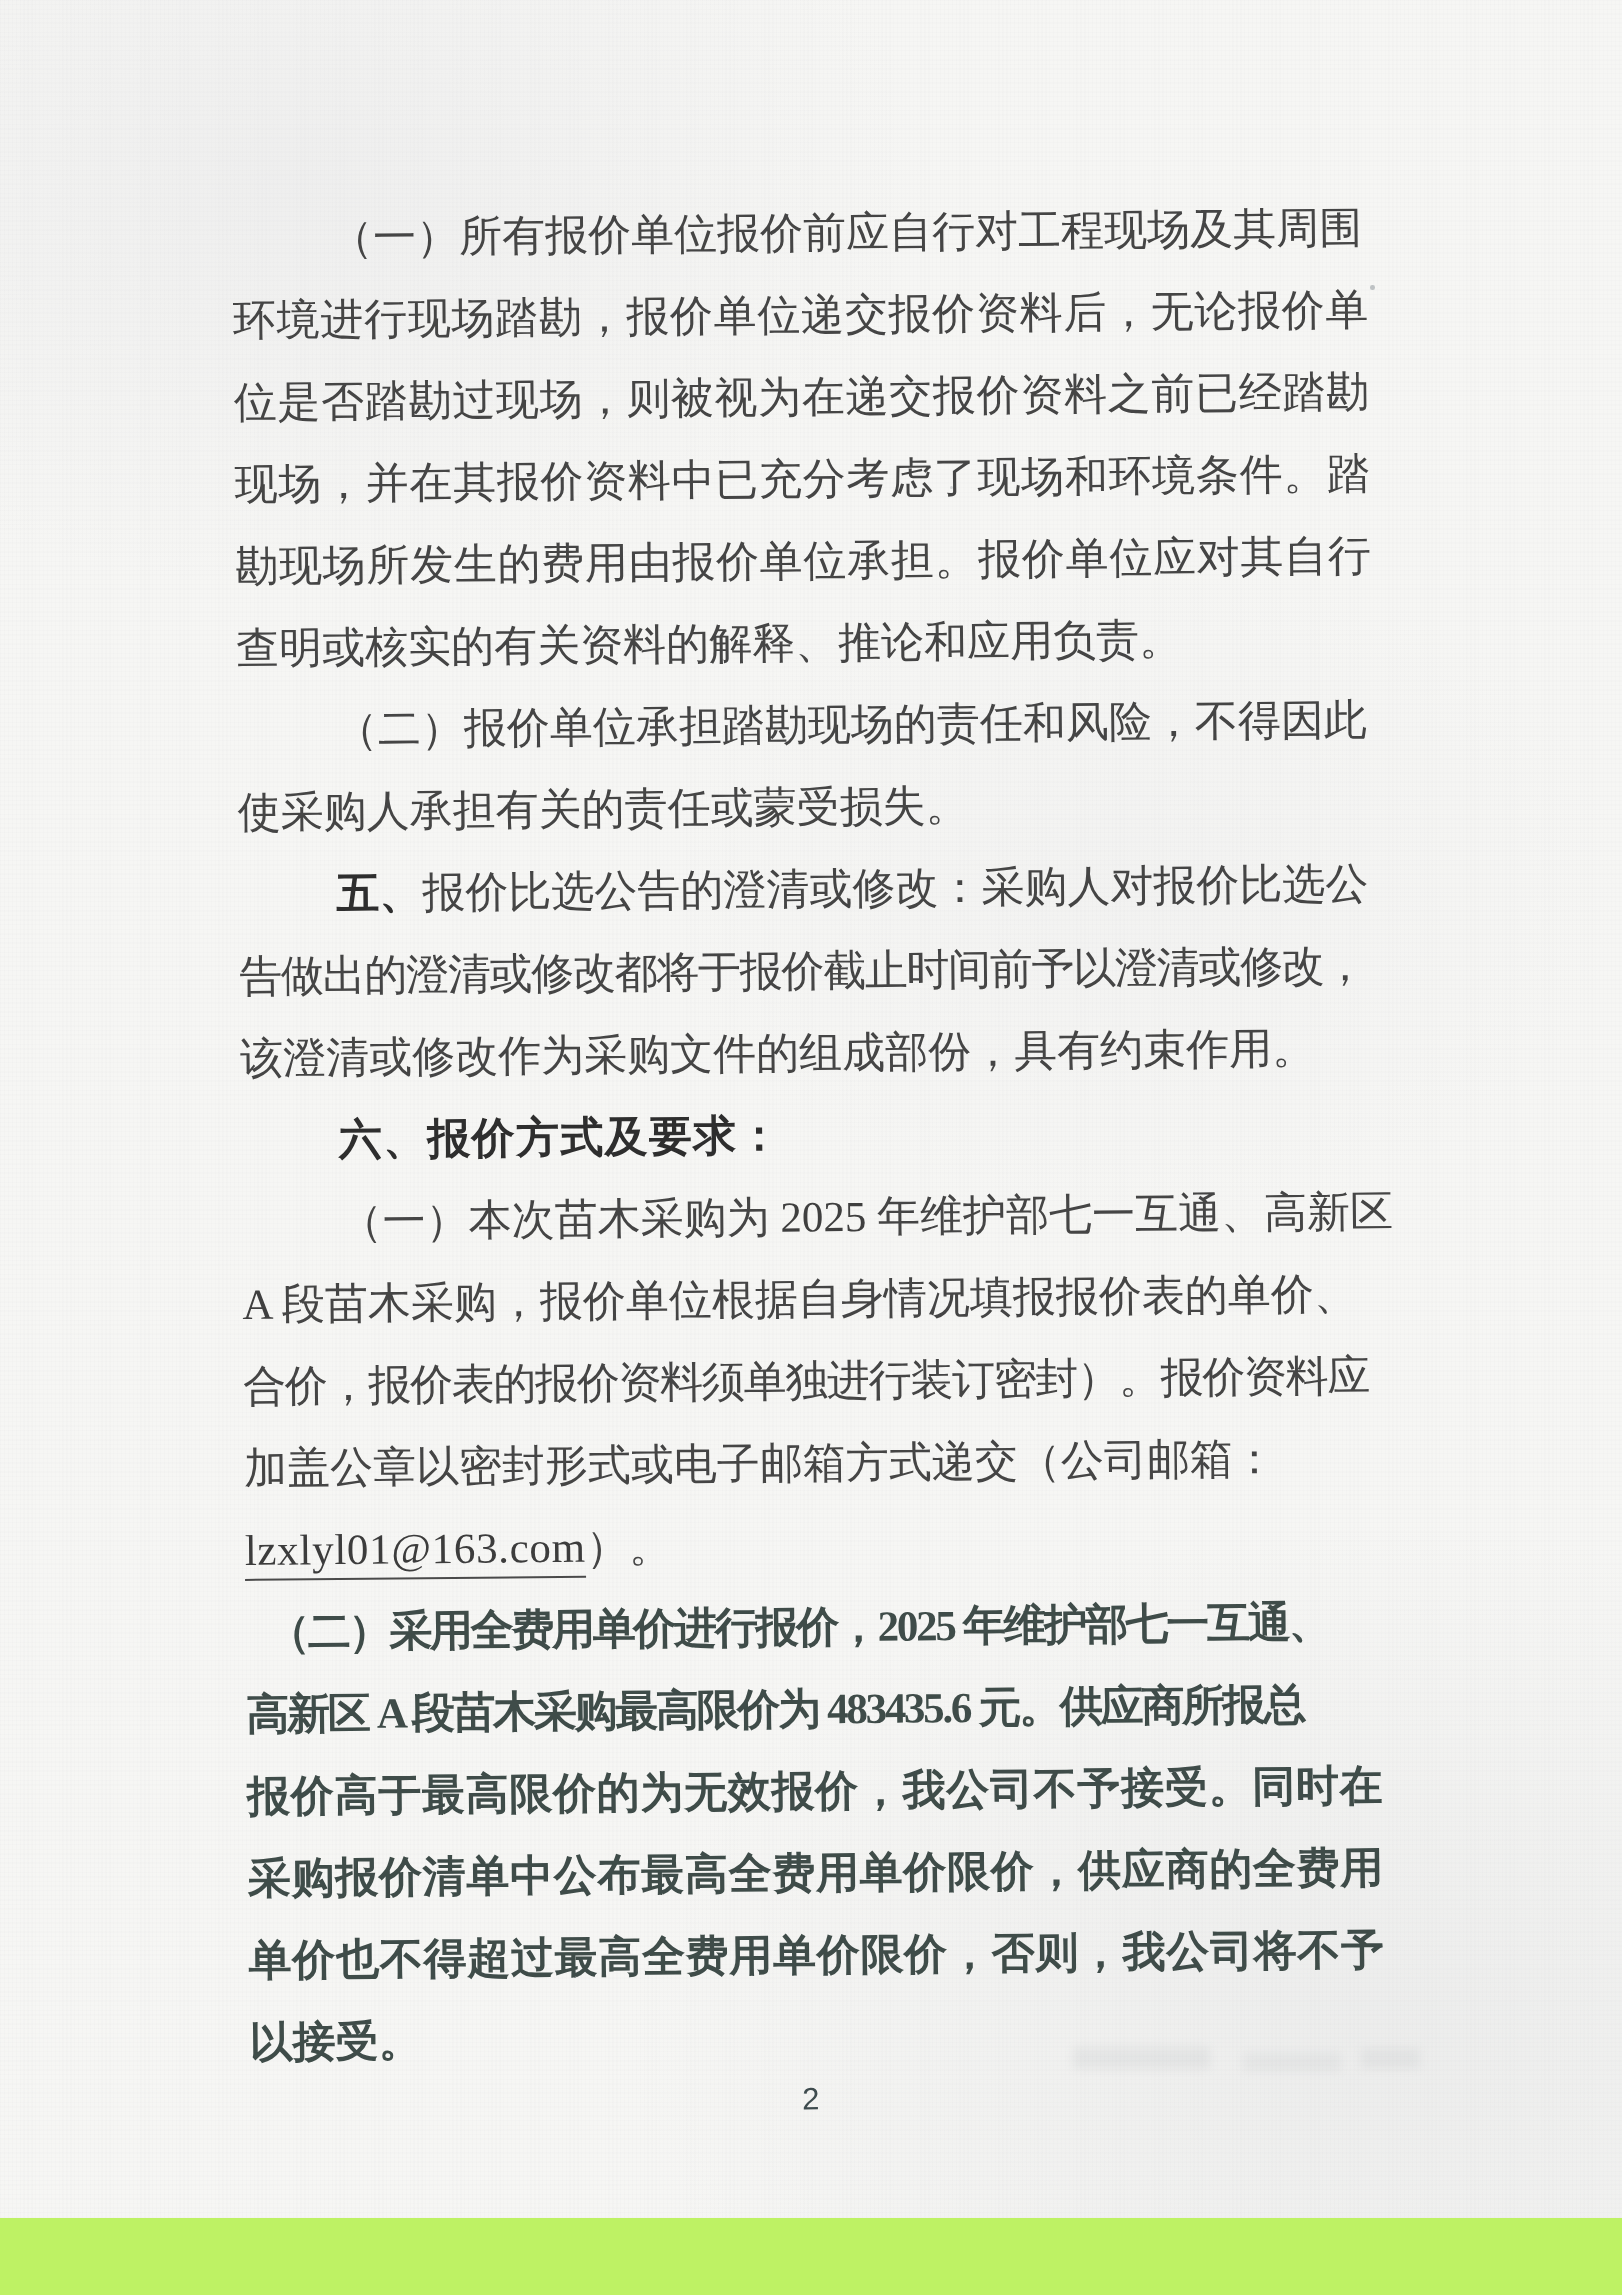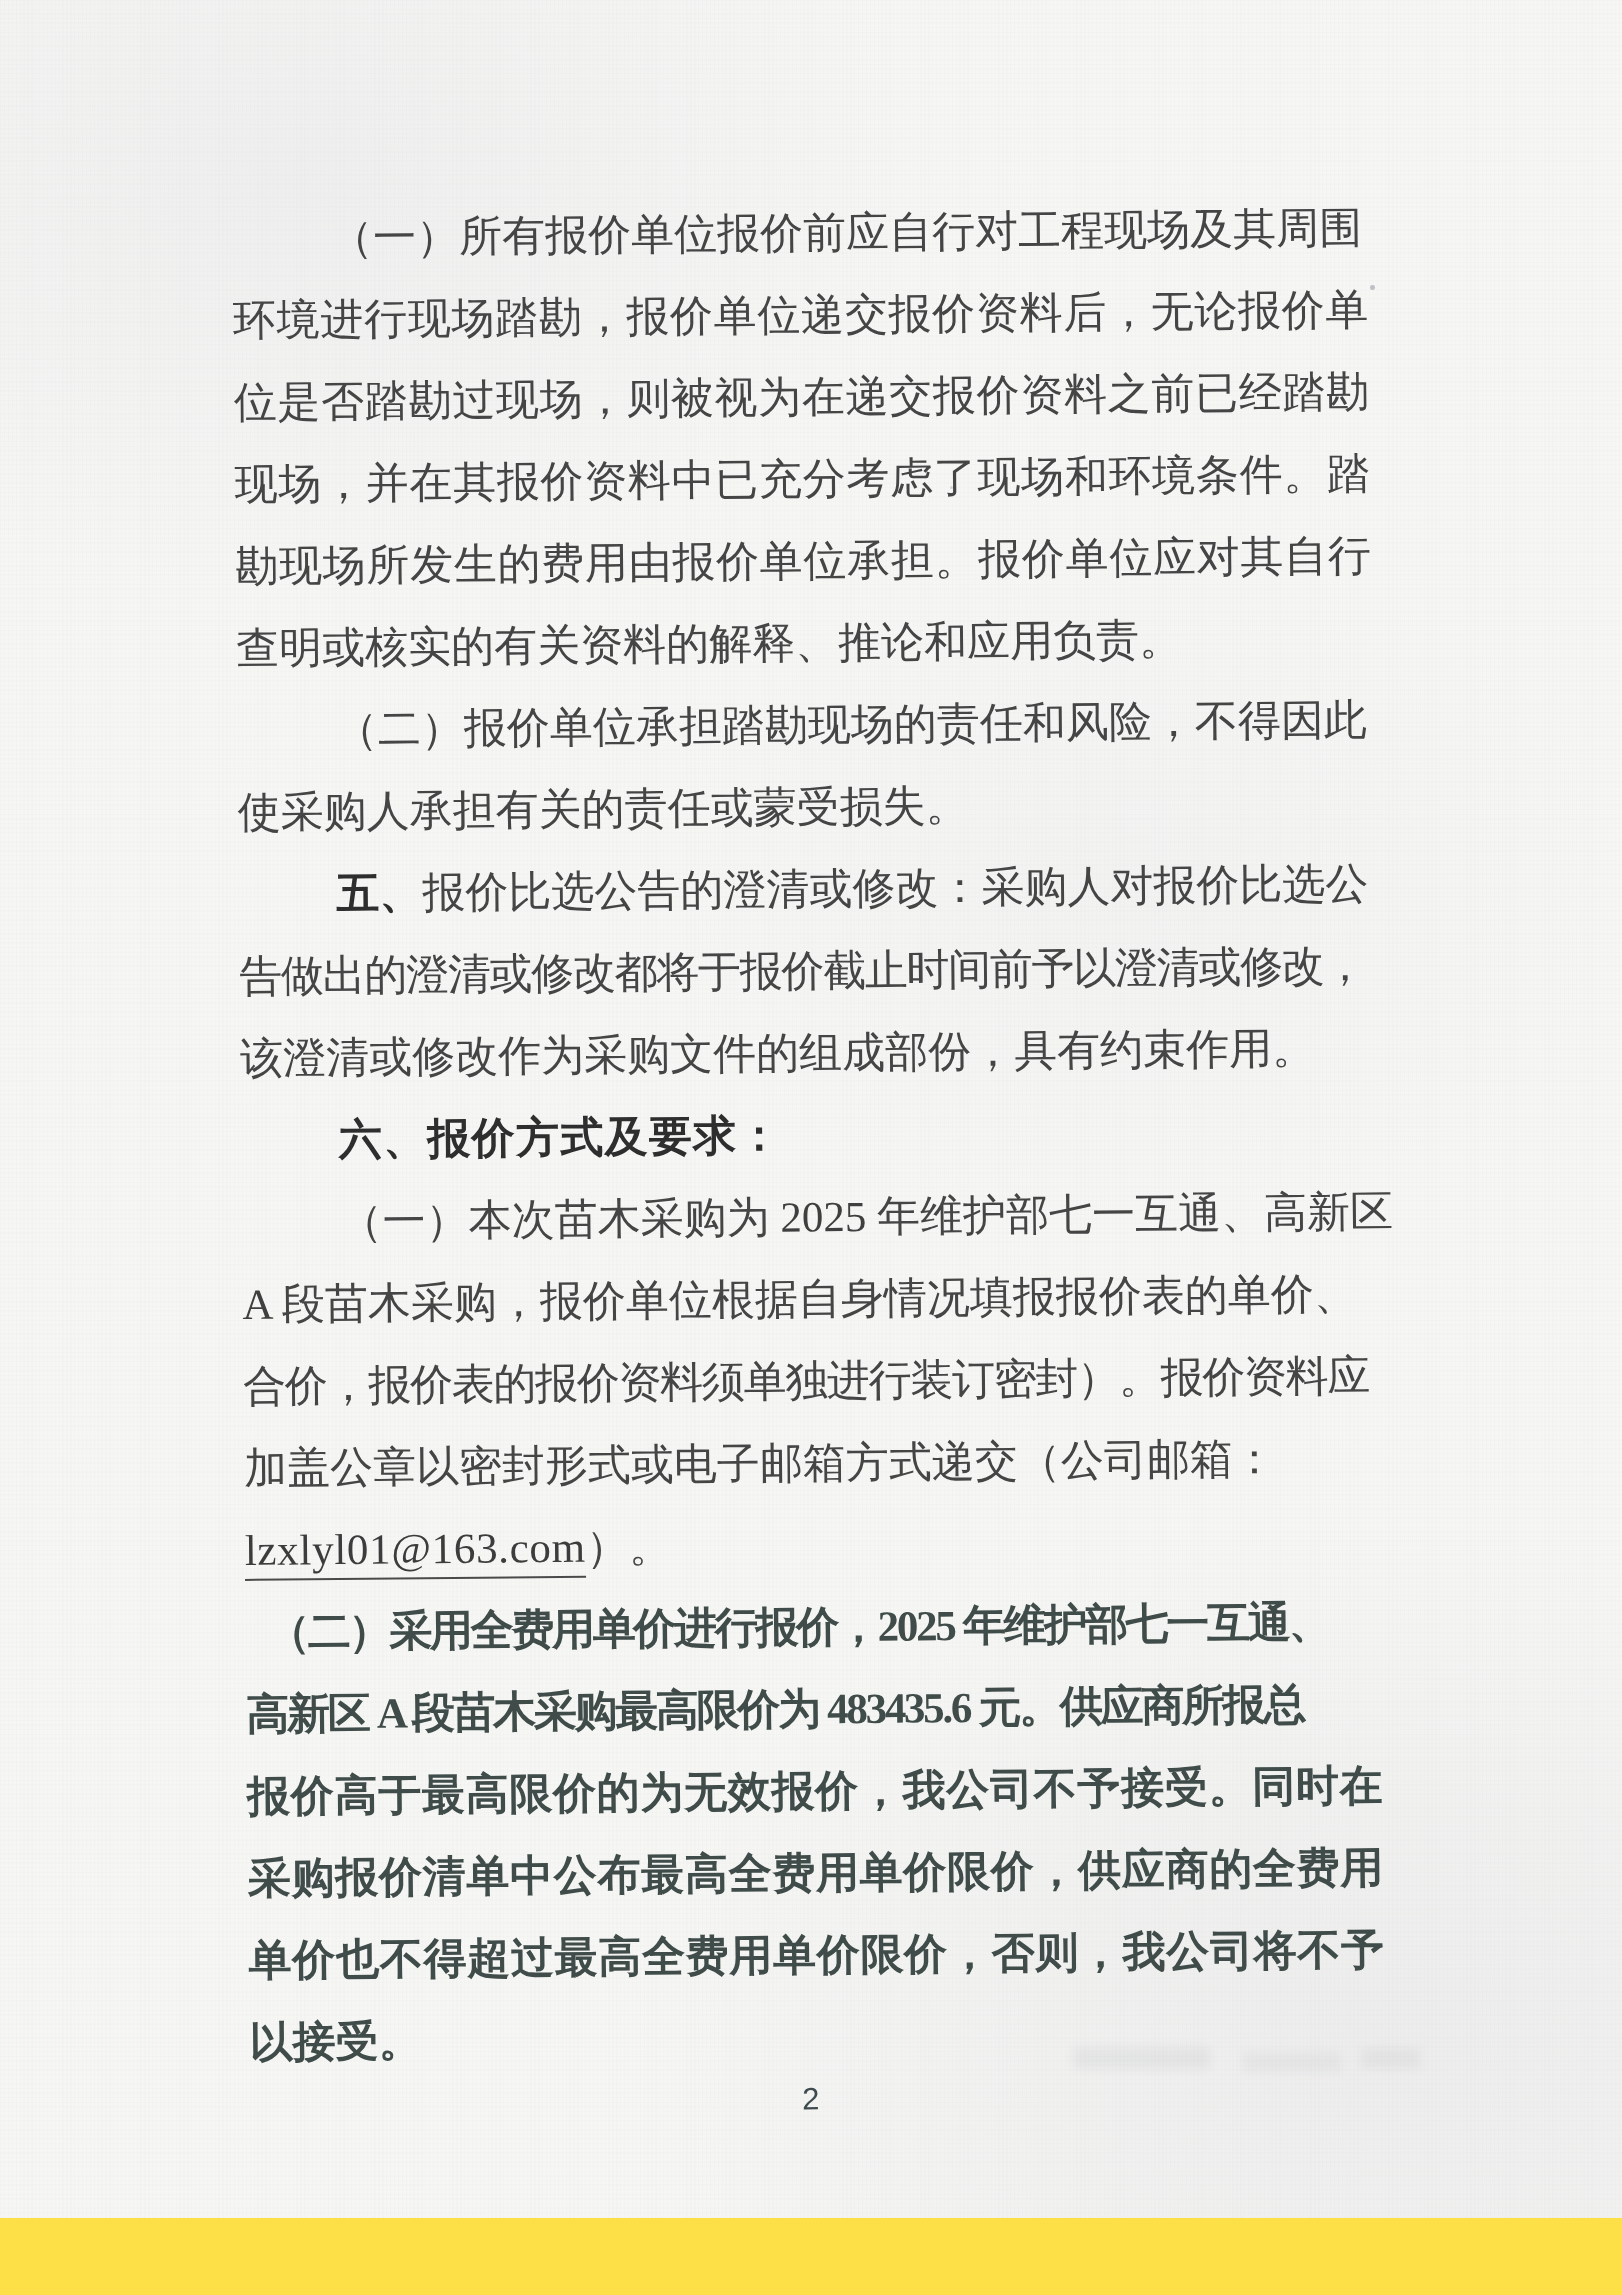--- a/index.html
+++ b/index.html
@@ -1,19 +1,19 @@
 <!DOCTYPE html>
 <html style="font-size:10.5px"><head>
 <meta charset="utf-8">
 <style>
   html,body{margin:0;padding:0;background:#ffffff;}
   .page{
     position:relative;
     width:1623px;height:2295px;
-    background:#fde047;
+    background:#bef264;
     overflow:hidden;
     font-family:"Liberation Serif", serif;
   }
   
   .scan{
     position:absolute;left:0;top:0;width:1623px;height:2218px;
     background-color:#f6f6f4;
     background-image:
       radial-gradient(ellipse 916px 589px at 18% 8%, rgba(208,208,214,0.20), transparent 70%),
       radial-gradient(ellipse 1047px 720px at 85% 92%, rgba(200,202,206,0.22), transparent 72%),

